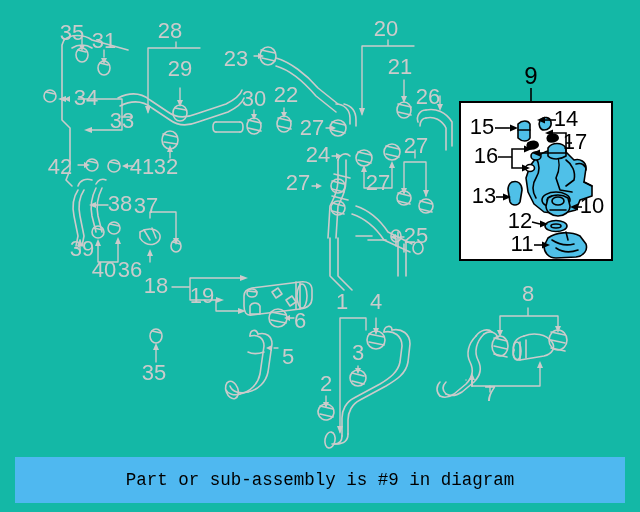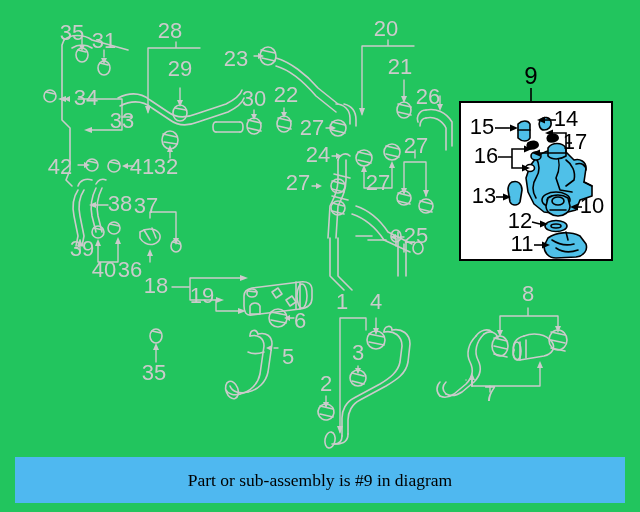--- a/index.html
+++ b/index.html
@@ -1,26 +1,26 @@
 <!DOCTYPE html>
 <html><head>
 <meta charset="utf-8">
 <title>Parts Diagram</title>
 <style>
   html,body{margin:0;padding:0;background:#ffffff;}
   body{width:640px;height:512px;overflow:hidden;
        font-family:"Liberation Sans", sans-serif;}
-  #stage{position:relative;width:640px;height:512px;background:#22c55e;}
+  #stage{position:relative;width:640px;height:512px;background:#14b8a6;}
   #diagram{position:absolute;left:0;top:0;width:640px;height:512px;}
   .cap-wrap{position:absolute;left:15px;top:457px;width:610px;height:46px;}
   .cap-bar{width:100%;height:100%;background:#4FB8F0;box-sizing:border-box;
            display:flex;flex-direction:column;align-items:center;
            justify-content:center;}
   .cap-line{color:#000;font-size:17.5px;line-height:21px;white-space:nowrap;
-            font-family:Liberation Serif, serif;}
+            font-family:Liberation Mono, monospace;}
   svg text{font-family:"Liberation Sans", sans-serif;}
 </style>
 </head>
 <body>
 
 <div id="stage">
 
   <svg id="diagram" viewBox="0 0 640 512">
 
     <g id="bg-art" fill="none" stroke="#CBCBCB" stroke-width="1.6" stroke-linecap="round" stroke-linejoin="round">

